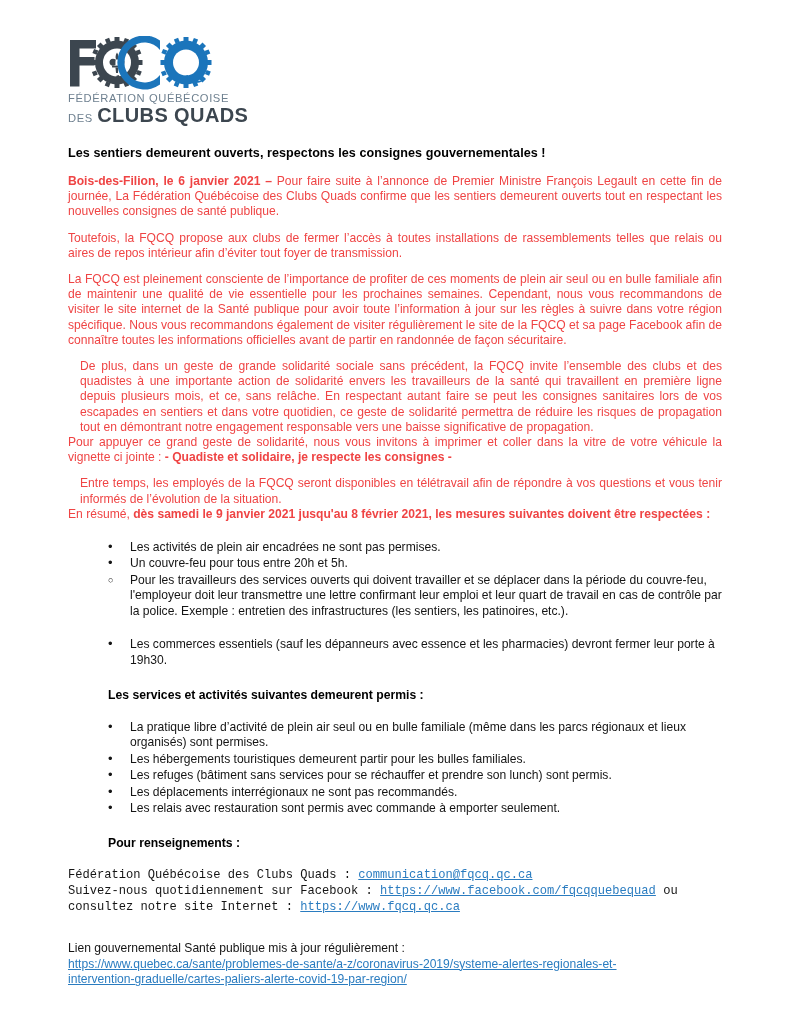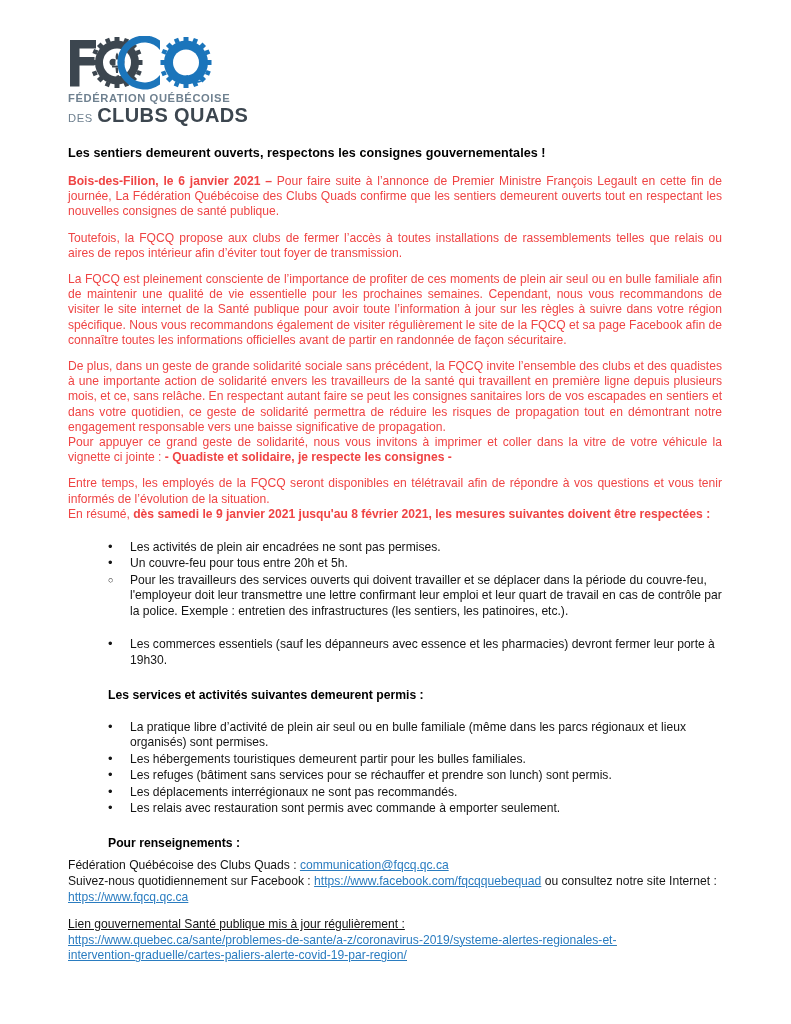--- a/index.html
+++ b/index.html
@@ -36,21 +36,21 @@
     display: block;
   }
   .logo-tagline {
     margin-top: 2px;
     line-height: 1.08;
   }
   .tag-line1 {
     font-size: 11.2px;
     letter-spacing: 0.6px;
     color: #6f8190;
-    font-weight: bold;
+    font-weight: normal;
     display: block;
   }
   .tag-line2 {
     display: block;
     margin-top: 1px;
     white-space: nowrap;
   }
   .tag-des {
     font-size: 11.2px;
     letter-spacing: 0.6px;
@@ -79,20 +79,21 @@
   }
   p.para {
     font-size: 12.1px;
     line-height: 15.2px;
     margin: 0 0 11px 0;
     text-align: justify;
     color: #ef4444;
   }
   p.para.tight {
     margin-bottom: 0;
+    margin-left: 12px;
   }
   p.para.nojust {
     text-align: left;
   }
   .b { font-weight: bold; }
 
   h2.section-head {
     font-size: 12.2px;
     font-weight: bold;
     margin: 14px 0 6px 0;
@@ -147,25 +148,25 @@
   }
 
   
   .contact-line {
     font-size: 12.1px;
     line-height: 15.6px;
     margin: 0;
     color: #141414;
   }
   .contact-block {
-    margin-top: 8px;
+    margin-top: 18px;
+    font-family: Liberation Mono, monospace;
   }
   .gov-block {
-    margin-top: 12px;
-    text-decoration: underline;
+    margin-top: 26px;
   }
   a.link {
     color: #2a7cc0;
     text-decoration: underline;
     word-break: break-all;
   }
   .urlwrap {
     display: block;
     line-height: 15.6px;
   }

